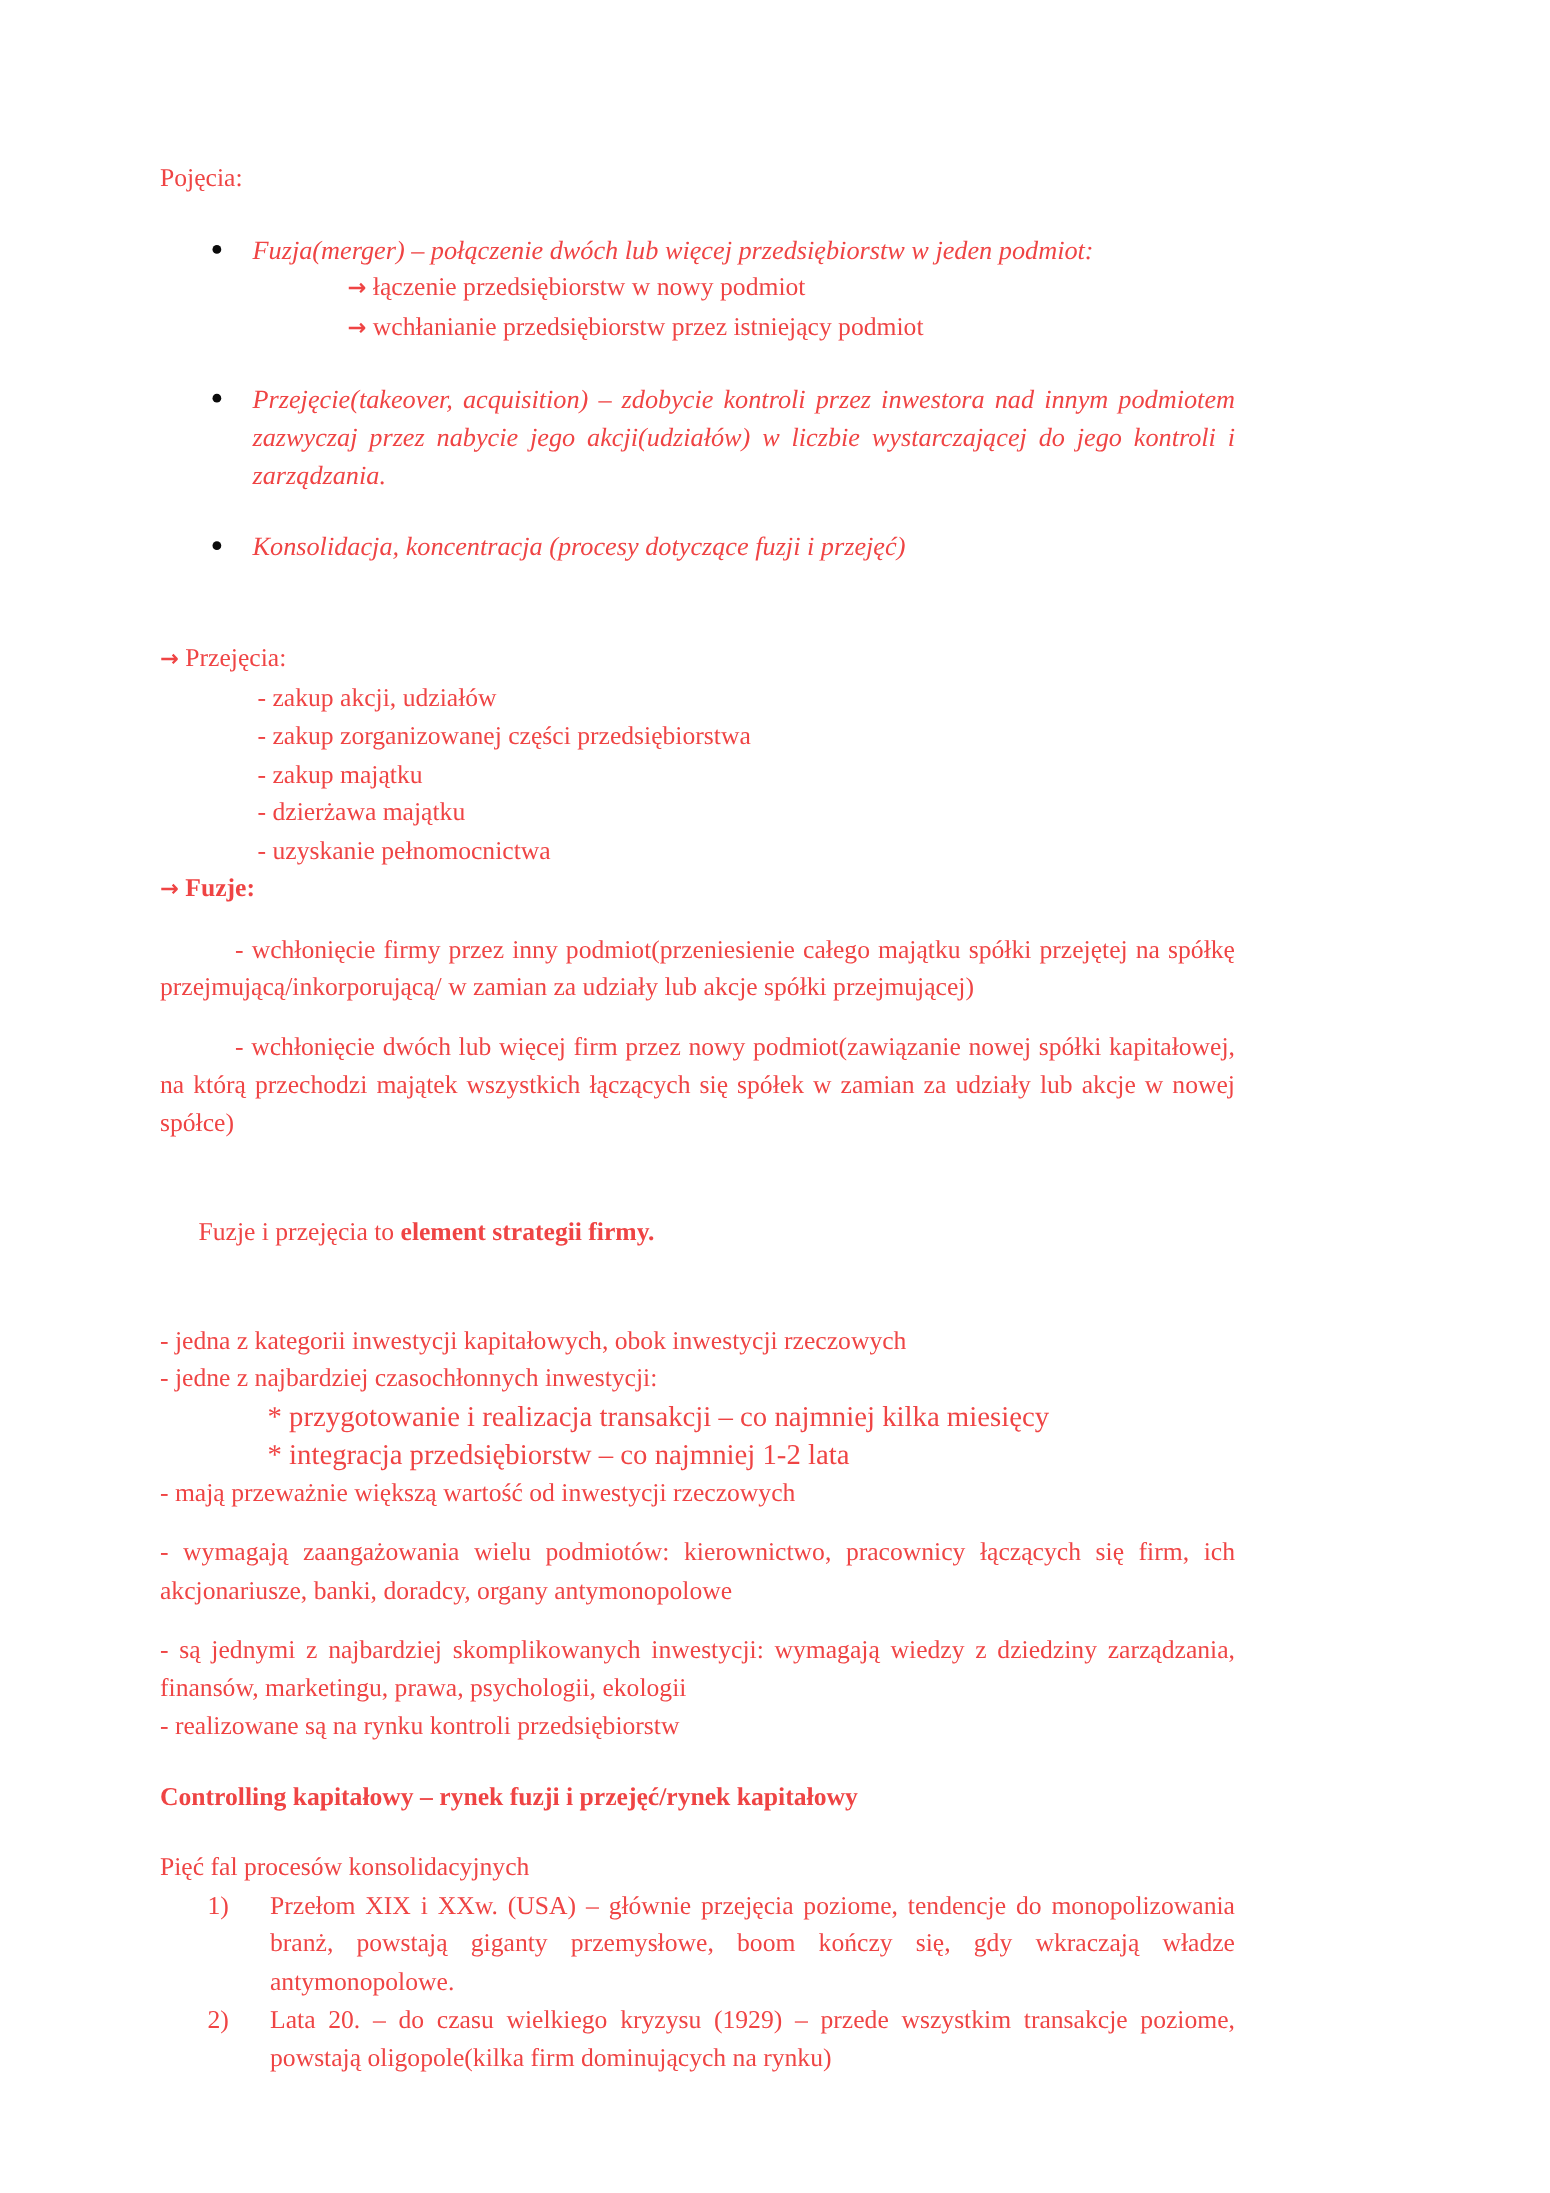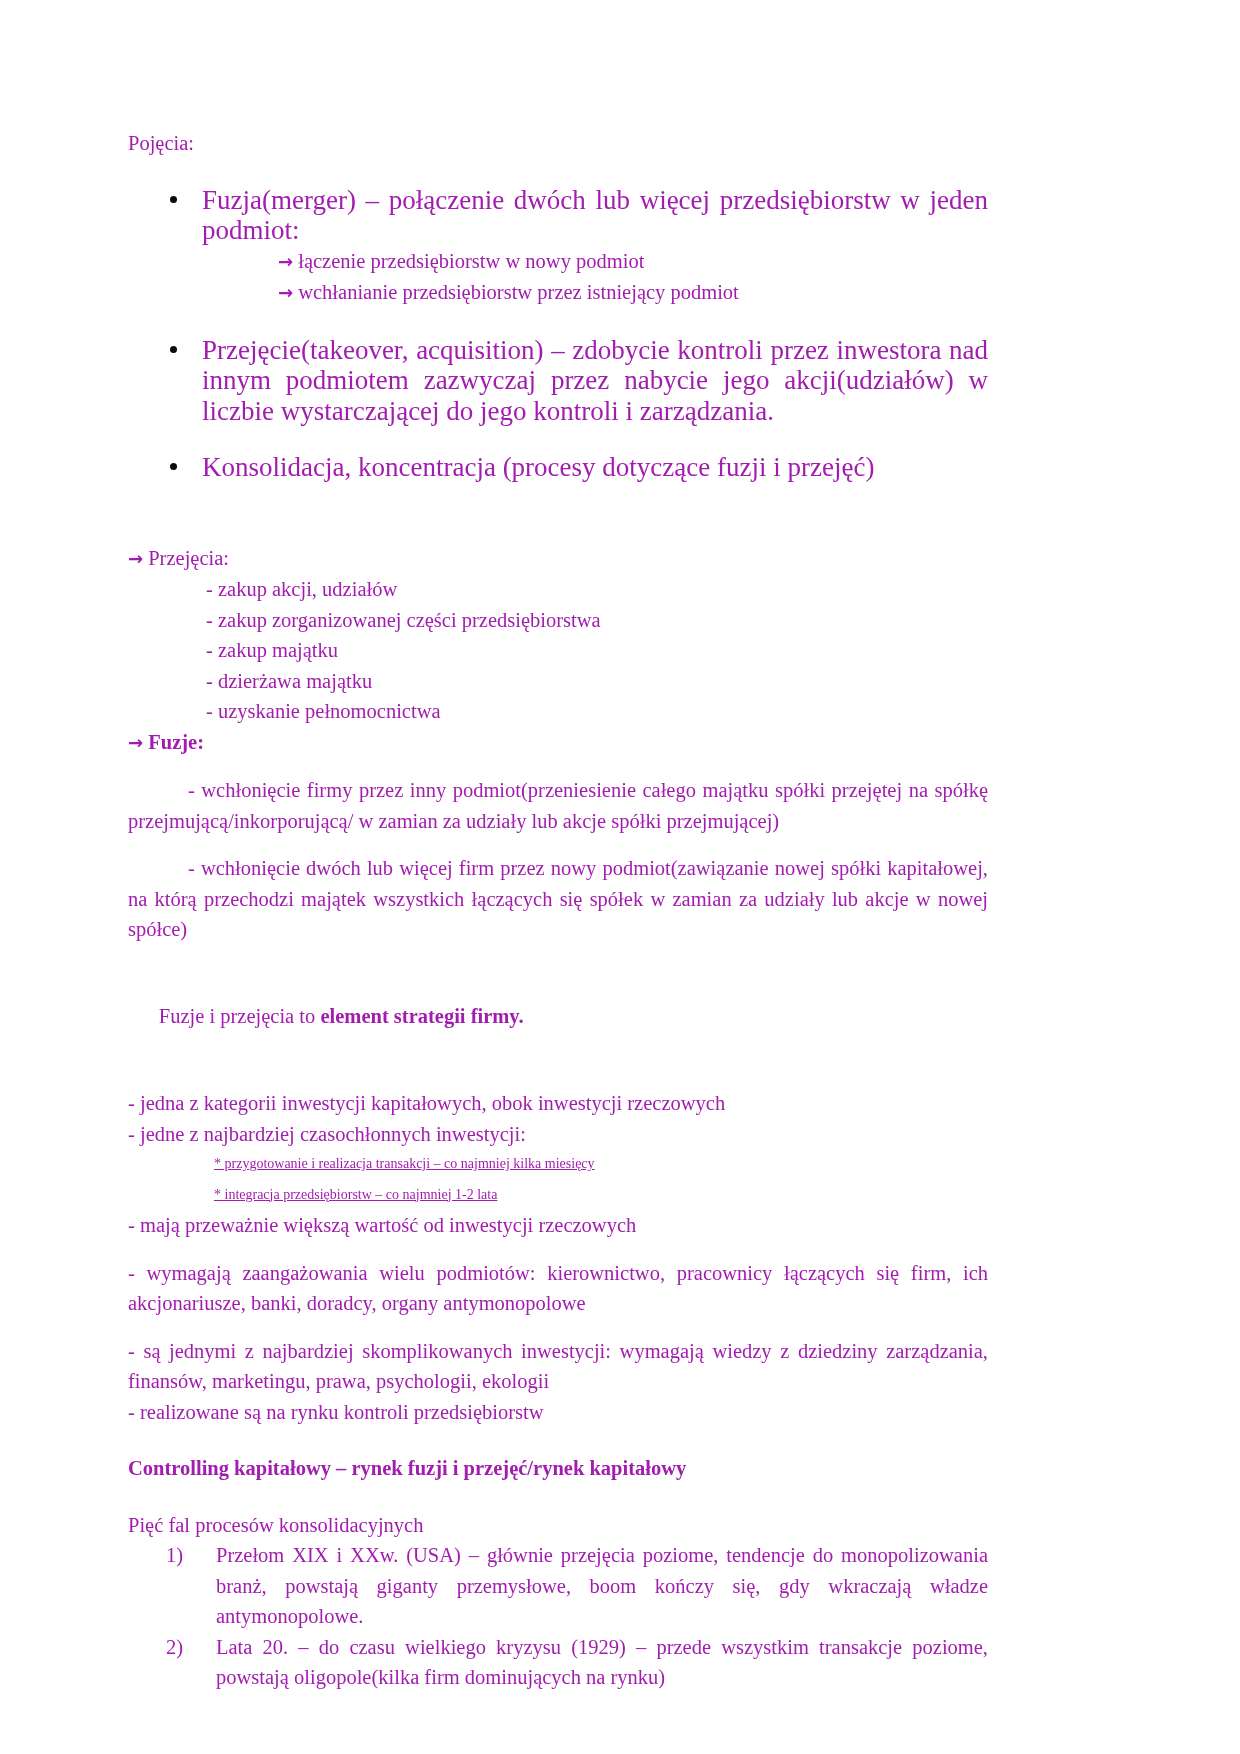--- a/index.html
+++ b/index.html
@@ -7,21 +7,21 @@
     padding: 0;
     background: #ffffff;
   }
   .page {
     position: relative;
     width: 1116px;
     height: 1754px;
     background: #ffffff;
     box-sizing: border-box;
     font-family: "Liberation Serif", "DejaVu Serif", serif;
-    color: #a21caf;
+    color: #ef4444;
     overflow: hidden;
   }
   .content {
     position: absolute;
     left: 128px;
     top: 128px;
     width: 860px;
   }
   .line {
     font-size: 20.5px;
@@ -36,23 +36,24 @@
     margin-top: 17px;
   }
   .bold { font-weight: bold; }
   .spacer-md { height: 26px; }
   .spacer-lg { height: 34px; }
 
   
   .bullet-row {
     position: relative;
     padding-left: 74px;
-    font-size: 27px;
+    font-size: 21px;
     line-height: 30.5px;
     text-align: justify;
+    font-style: italic;
   }
   .bullet-row .dot {
     position: absolute;
     left: 42px;
     top: 11px;
     width: 7px;
     height: 7px;
     background: #0b0b0b;
     border-radius: 50%;
   }
@@ -66,23 +67,22 @@
     font-size: 18px;
     font-weight: bold;
   }
   .dash-line {
     padding-left: 78px;
     font-size: 20.5px;
     line-height: 30.5px;
   }
   .star-line {
     padding-left: 86px;
-    font-size: 14px;
+    font-size: 23px;
     line-height: 30.5px;
-    text-decoration: underline;
   }
   .indent-para {
     text-indent: 60px;
   }
   
   .num-row {
     position: relative;
     padding-left: 88px;
     font-size: 20.5px;
     line-height: 30.5px;

